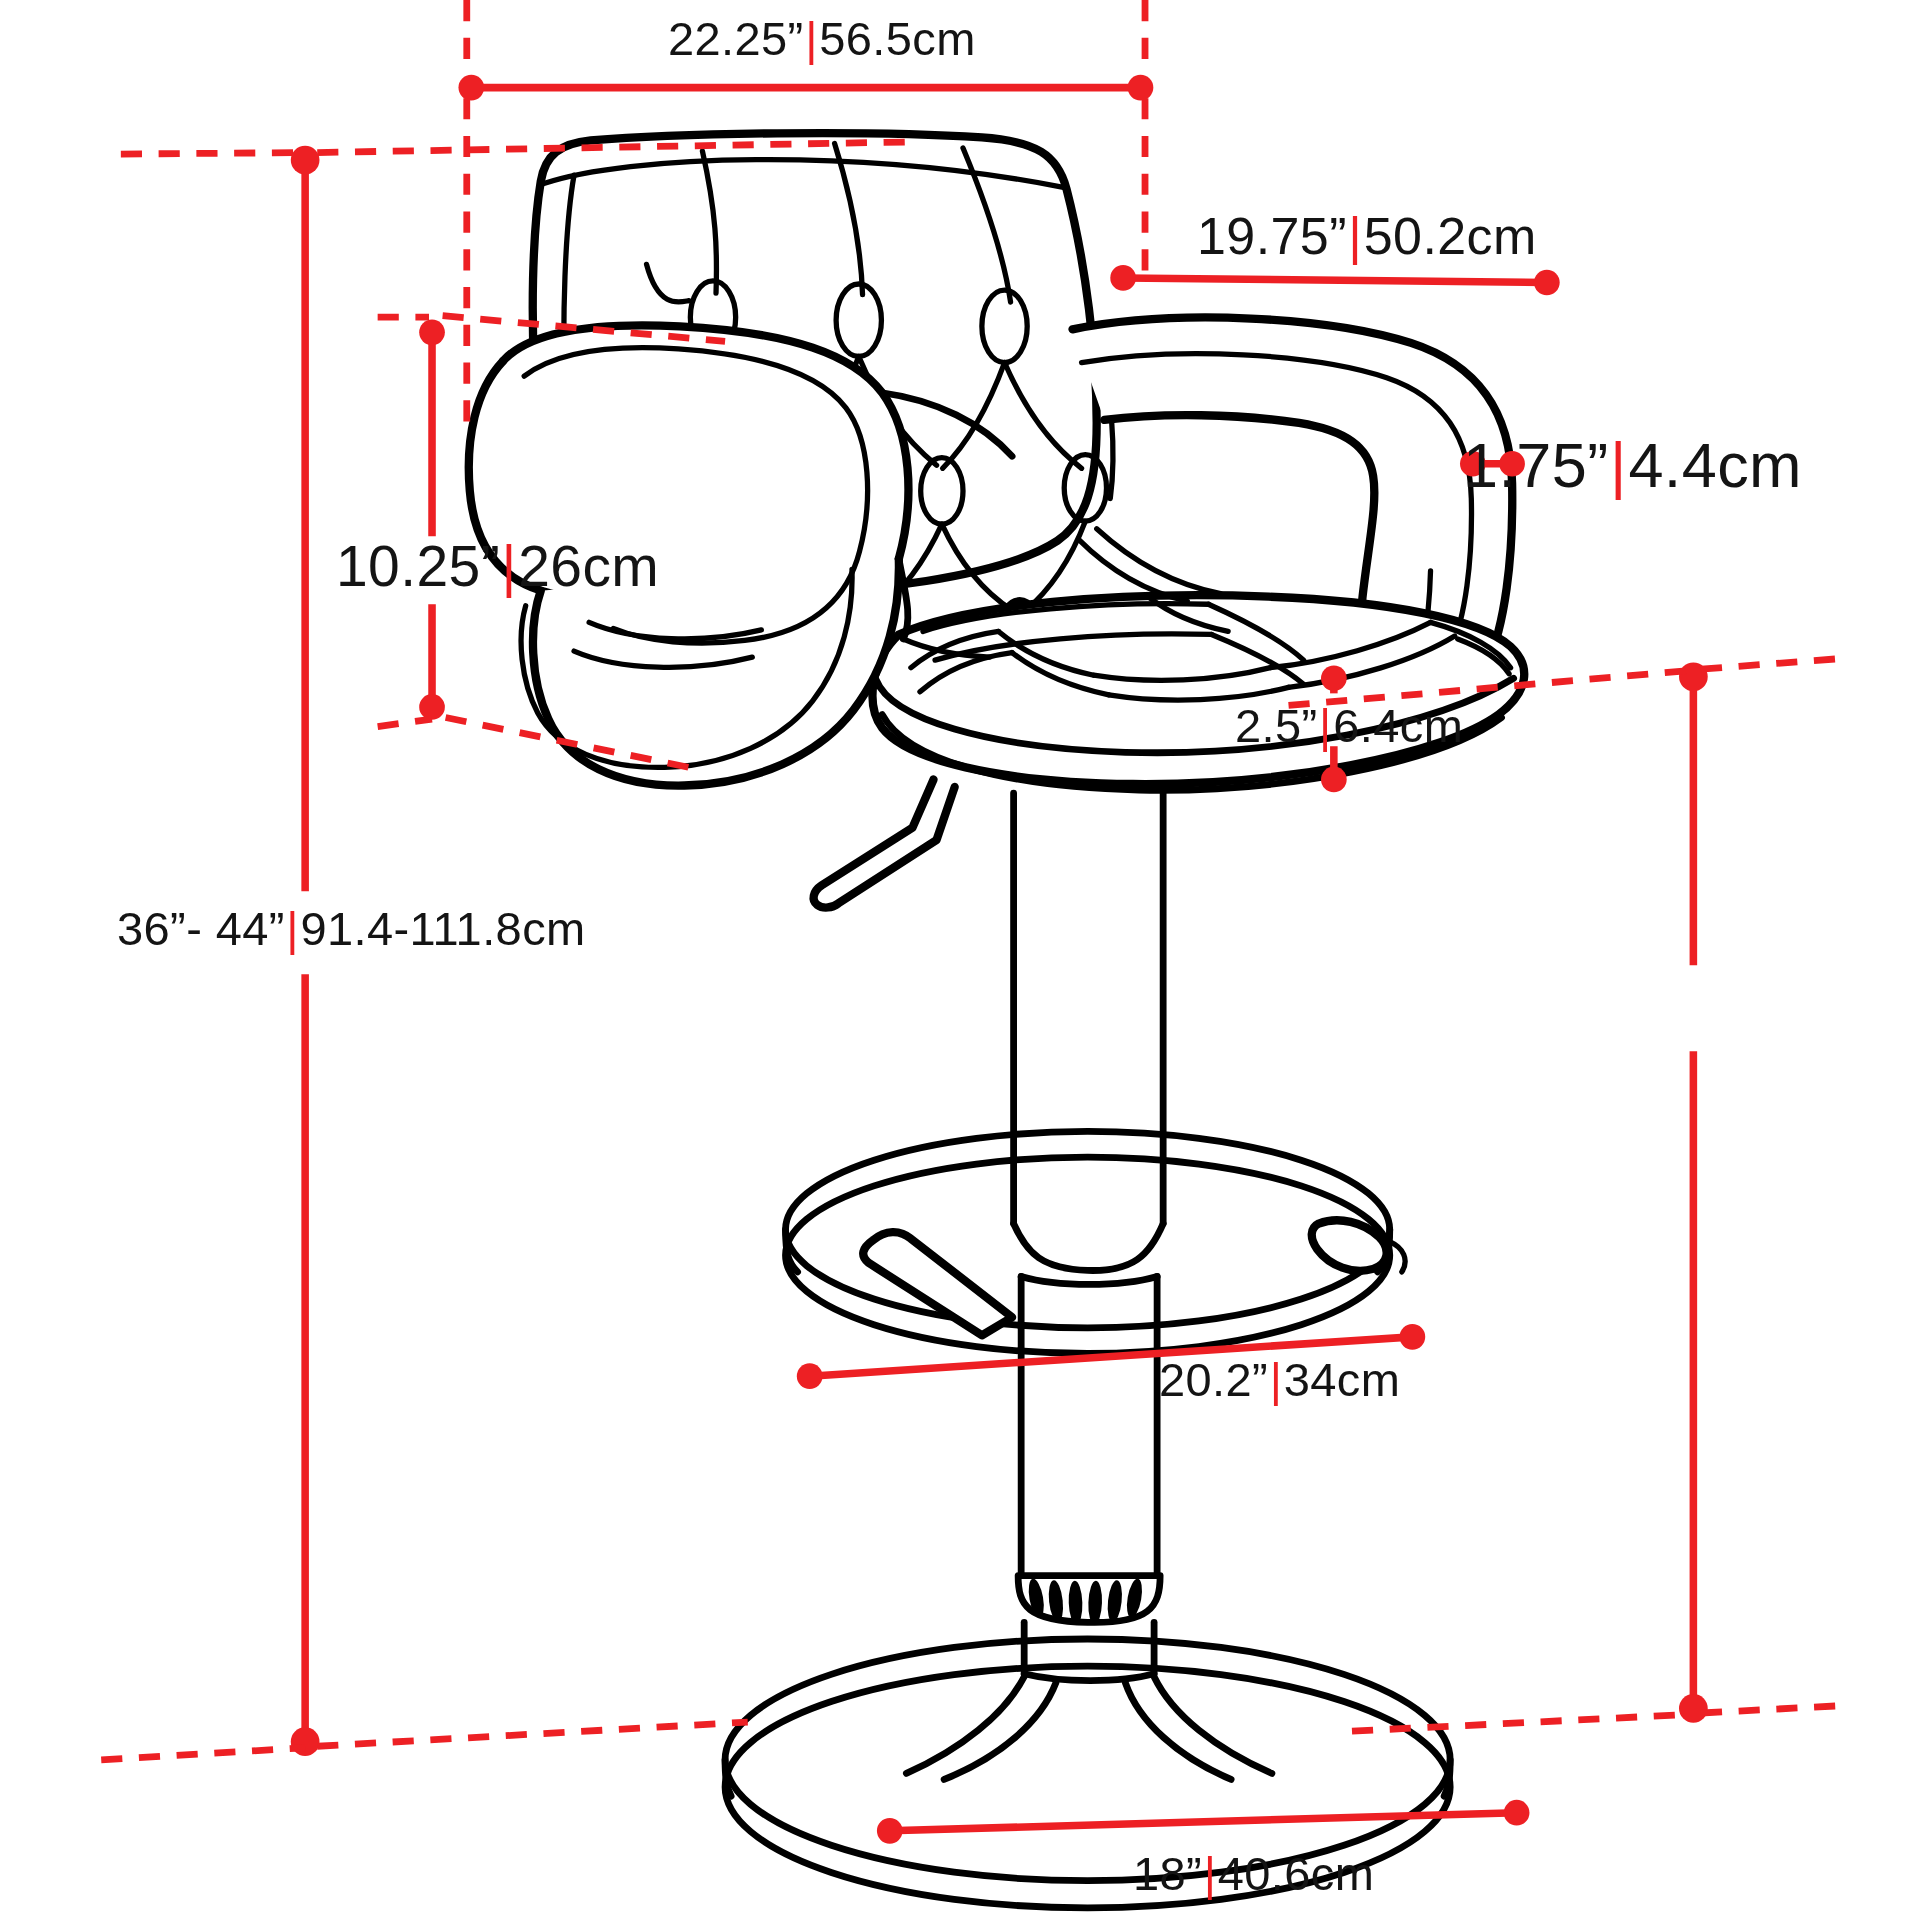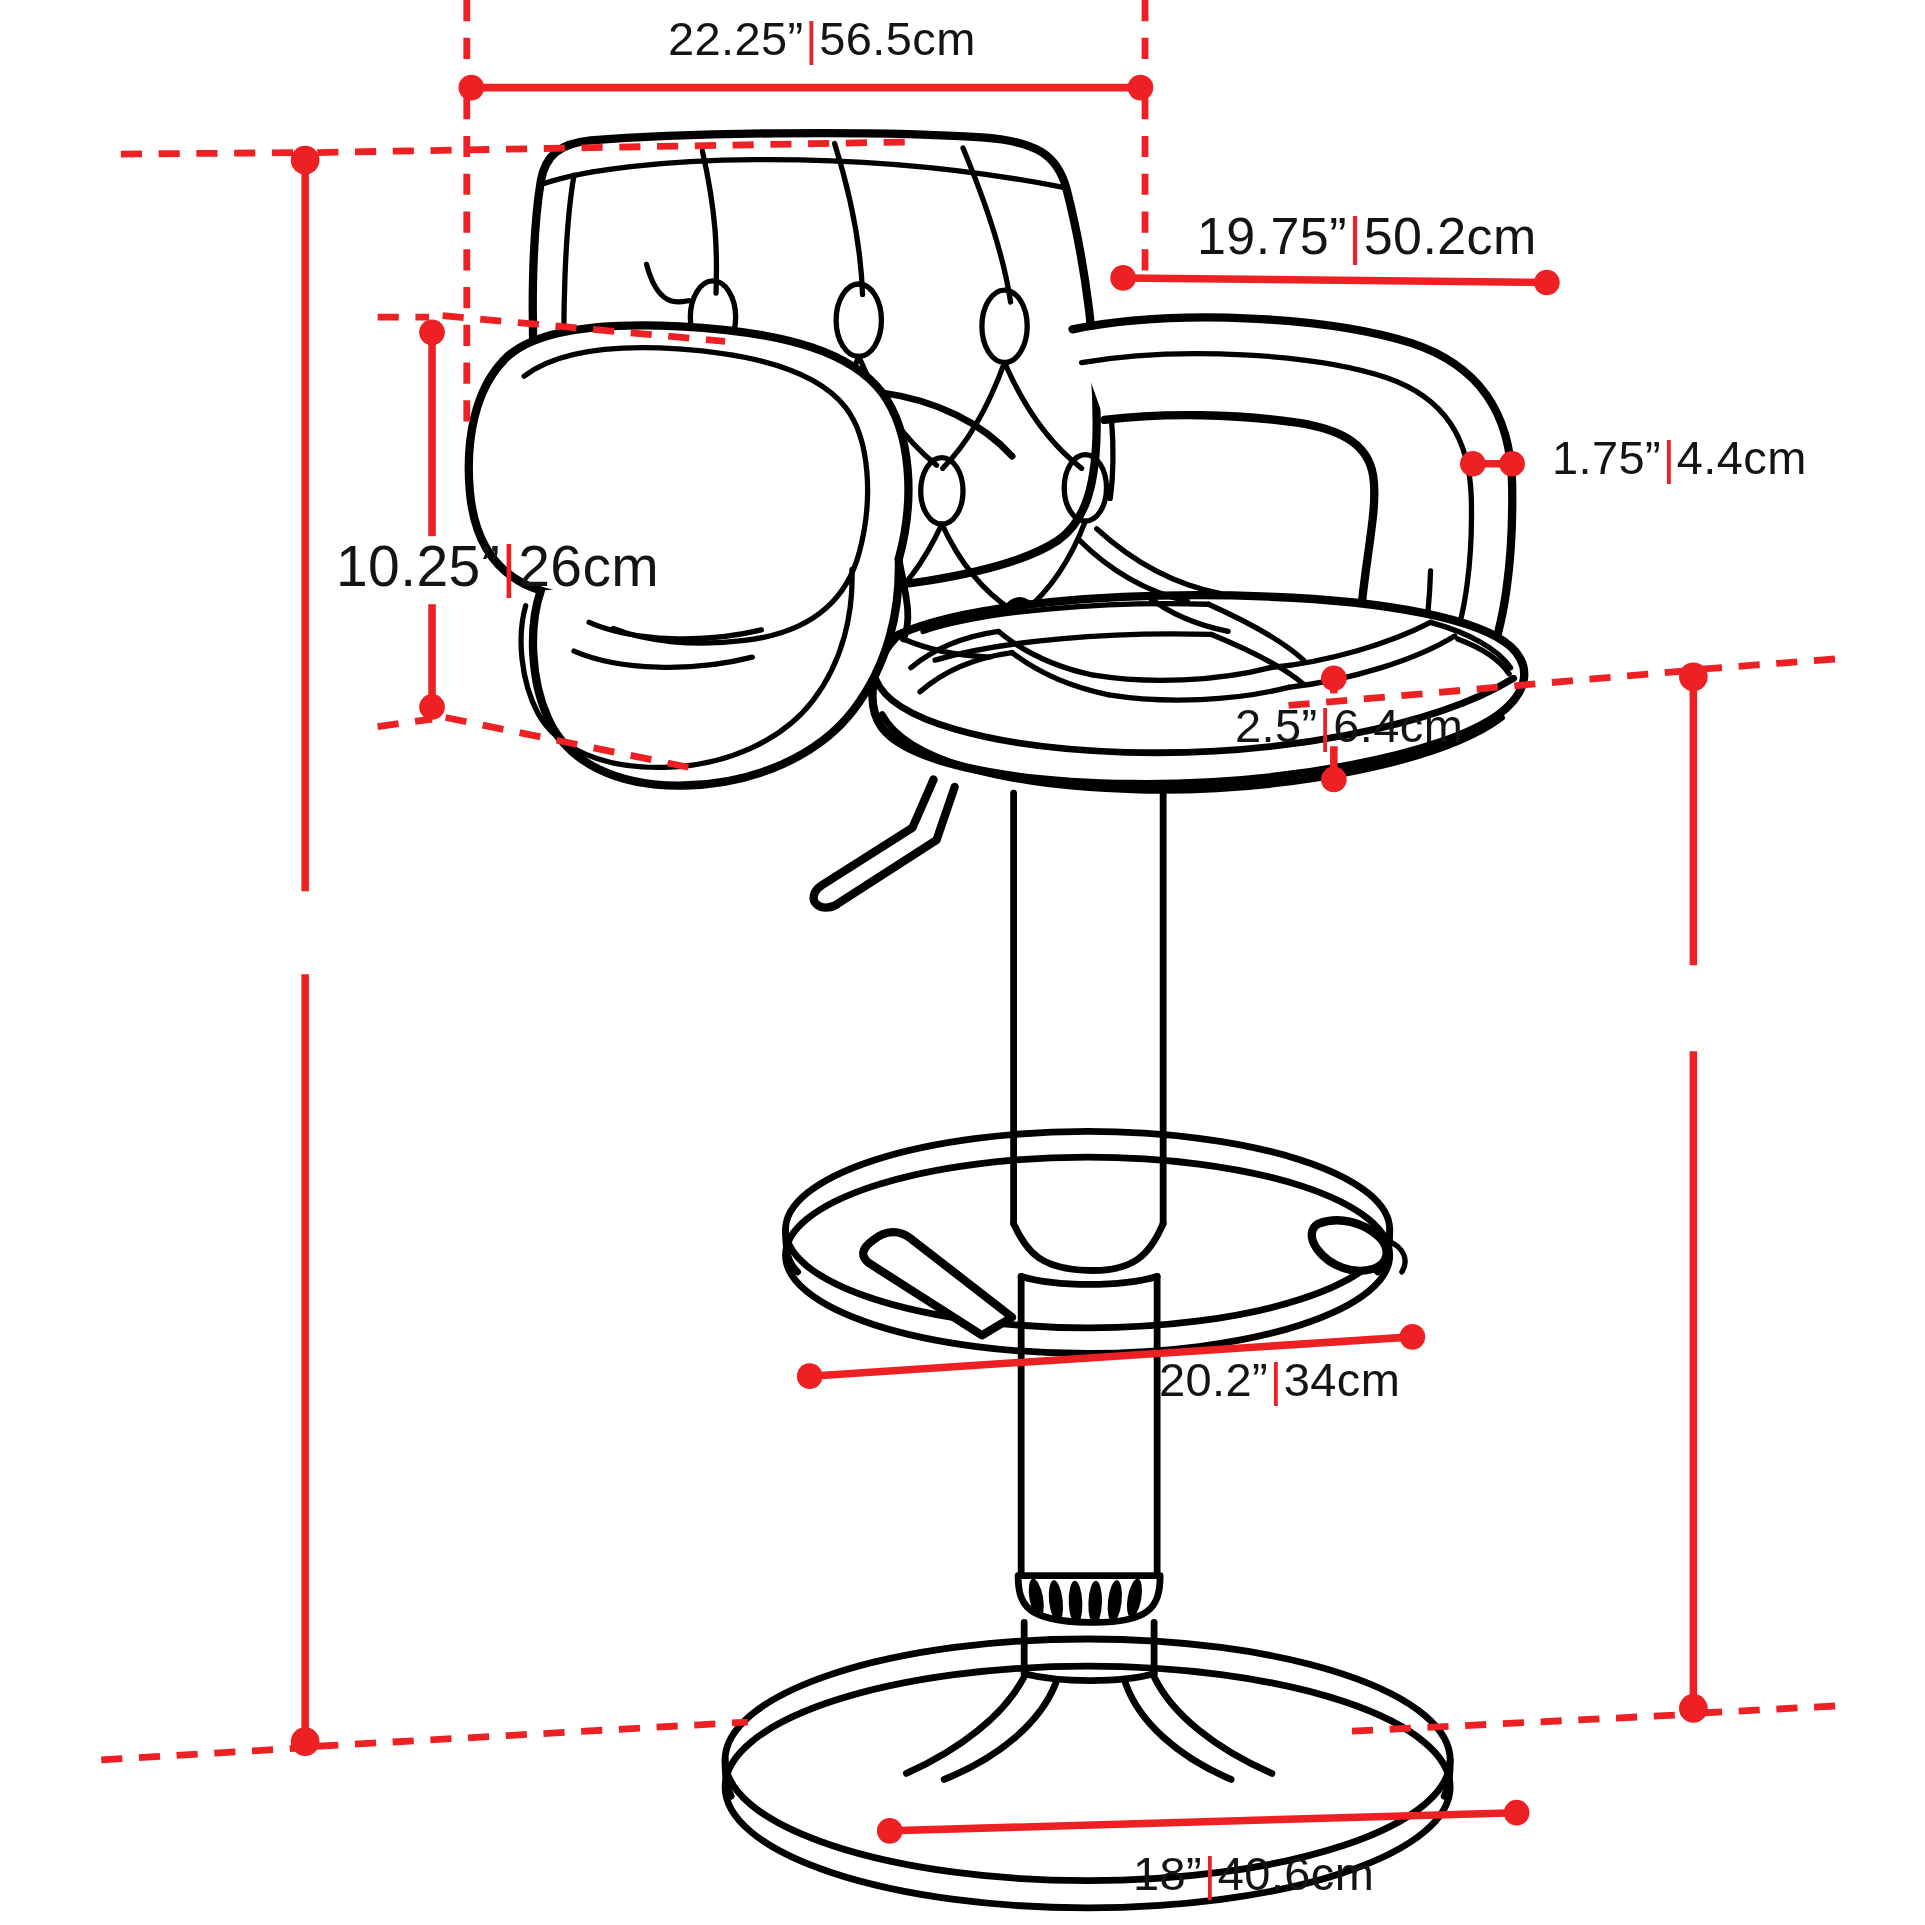--- a/index.html
+++ b/index.html
@@ -34,21 +34,21 @@
     letter-spacing: 0.4px;
     line-height: 1;
   }
   .dim-label .sep {
     color: #ED2024;
     font-weight: 400;
     padding: 0 1.5px;
   }
   .lbl-top      { left: 668px;  top: 15px;   font-size: 47px; }
   .lbl-depth    { left: 1197px; top: 210px;  font-size: 52px; }
-  .lbl-arm-th   { left: 1552px; top: 434px;  font-size: 47px; }
+  .lbl-arm-th   { left: 1463px; top: 434px;  font-size: 63px; }
   .lbl-arm-h    { left: 336px;  top: 538px;  font-size: 57px; }
   .lbl-seat-th  { left: 1201px; top: 702px;  font-size: 47px; margin-left: 34px; }
   .lbl-height   { left: 117px;  top: 905px; font-size: 47px; }
   .lbl-seat-h   { left: 1507px; top: 980px; font-size: 47px; }
   .lbl-ring     { left: 1159px; top: 1356px; font-size: 47px; }
   .lbl-base     { left: 1133px; top: 1850px; font-size: 47px; }
 </style>
 </head>
 <body>
 
@@ -355,20 +355,21 @@
   <div class="dim-label lbl-top"><span>22.25”</span><span class="sep">|</span><span>56.5cm</span></div>
 
   <div class="dim-label lbl-depth"><span>19.75”</span><span class="sep">|</span><span>50.2cm</span></div>
 
   <div class="dim-label lbl-arm-th"><span>1.75”</span><span class="sep">|</span><span>4.4cm</span></div>
 
   <div class="dim-label lbl-arm-h"><span>10.25”</span><span class="sep">|</span><span>26cm</span></div>
 
   <div class="dim-label lbl-seat-th"><span>2.5”</span><span class="sep">|</span><span>6.4cm</span></div>
 
+  <div class="dim-label lbl-height"><span>36”- 44”</span><span class="sep">|</span><span>91.4-111.8cm</span></div>
 
 
   <div class="dim-label lbl-ring"><span>20.2”</span><span class="sep">|</span><span>34cm</span></div>
 
   <div class="dim-label lbl-base"><span>18”</span><span class="sep">|</span><span>40.6cm</span></div>
 
 </div>
 
 
 </body></html>

